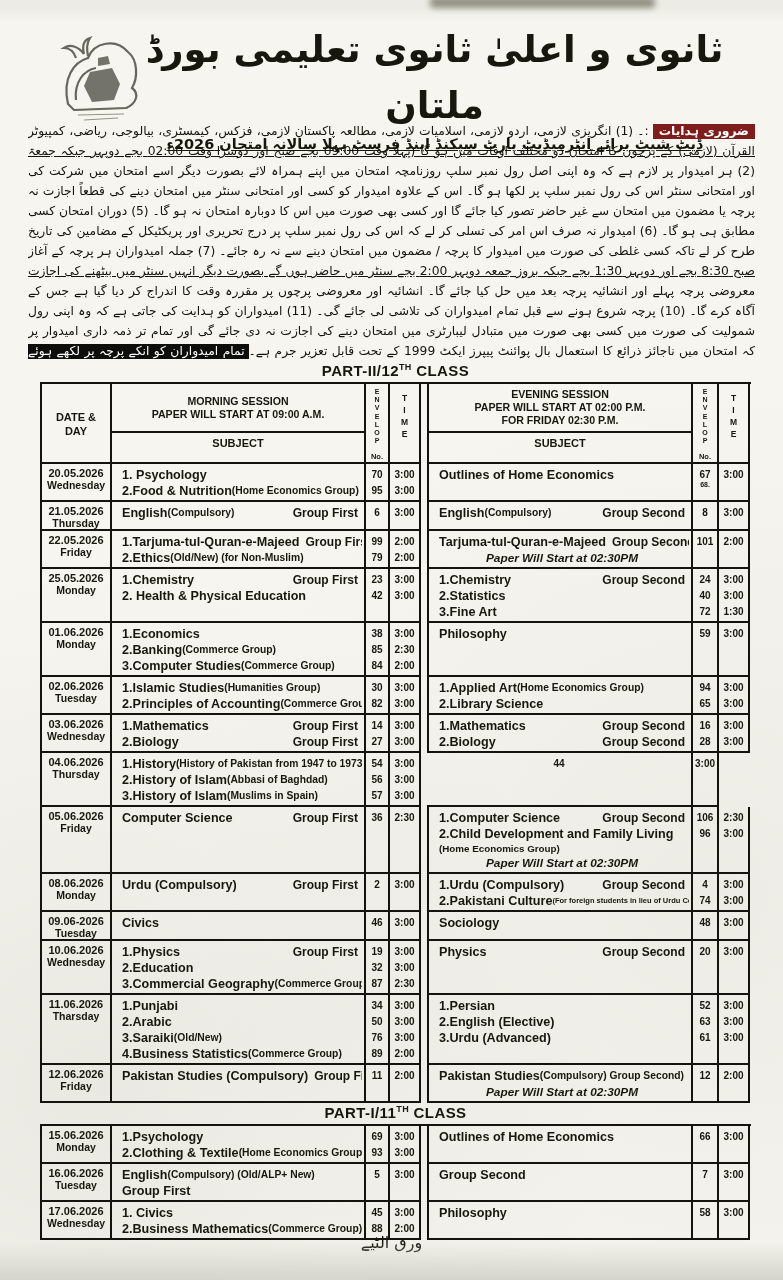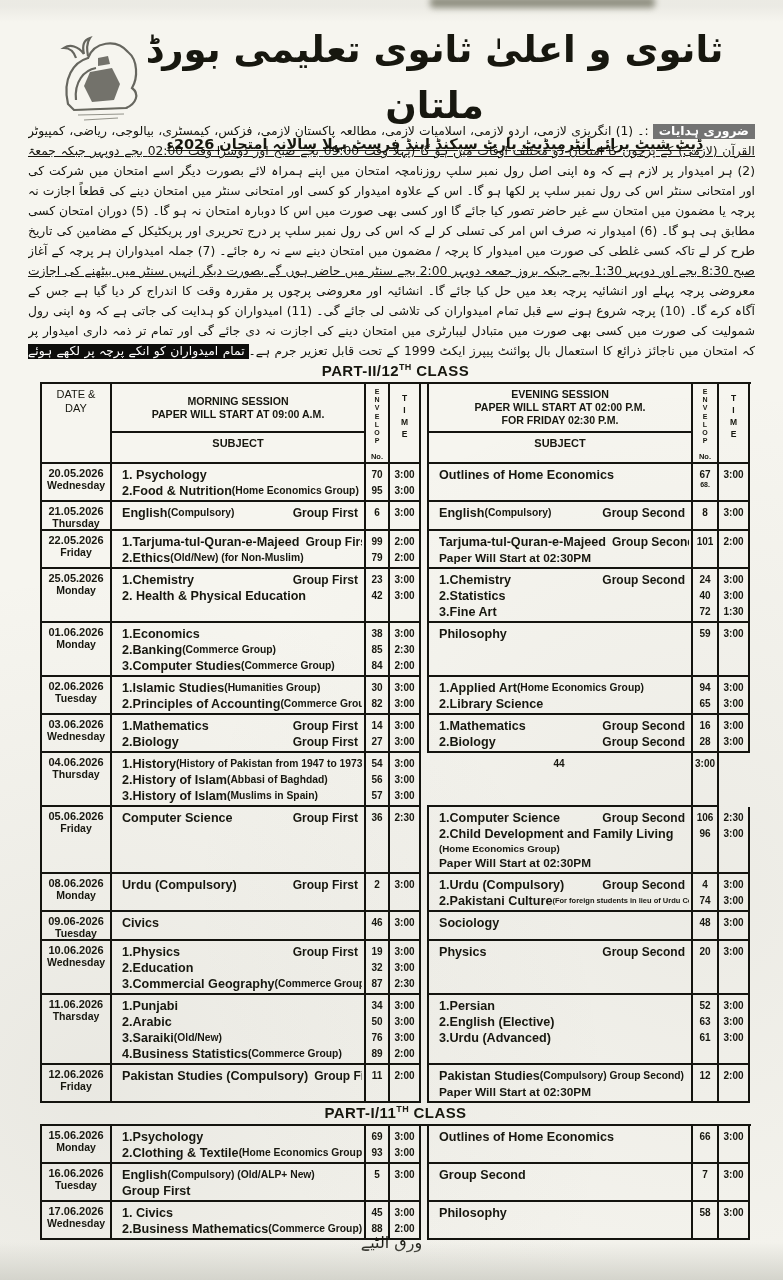--- a/index.html
+++ b/index.html
@@ -30,55 +30,55 @@
   .subtitle{direction:rtl;text-align:center;margin:2px 40px 0 130px;
     font-family:"DejaVu Sans","Liberation Sans",sans-serif;
     font-size:14.5px;font-weight:bold;text-decoration:underline;}
 
   
   .ins{position:absolute;top:121px;left:28px;right:28px;direction:rtl;
     font-family:"DejaVu Sans","Liberation Sans",sans-serif;
     font-size:12.3px;line-height:20px;color:#14140d;}
   .iline{text-align:justify;text-align-last:justify;height:20px;overflow:hidden;}
   .iline.u{text-decoration:underline;}
-  .inv{background:#737373;color:#fff;font-weight:bold;padding:0 6px 1px;margin-left:4px;}
+  .inv{background:#7f1d1d;color:#fff;font-weight:bold;padding:0 6px 1px;margin-left:4px;}
   .hl{background:#0d0d0b;color:#fff;padding:0 4px 1px;}
 
   
   .content{position:absolute;top:361px;left:40px;width:711px;}
   .pheading{text-align:center;font-weight:bold;font-size:15px;letter-spacing:.4px;margin:1px 0 3px;}
   .pheading sup{font-size:9px;}
   .xtable{border-top:2.2px solid #14140f;}
   .xrow{display:grid;grid-template-columns:72px 254px 24px 31px 6px 266px 26px 31px;}
   .c{border-right:2.2px solid #14140f;border-bottom:2.2px solid #14140f;min-height:26px;box-sizing:border-box;}
   .c.date{border-left:2.2px solid #14140f;text-align:center;padding-top:3px;}
   .c.esub{border-left:2.2px solid #14140f;}
   .c.gap{border:none;min-height:0;}
   .date .d1{font-size:11px;font-weight:bold;line-height:12px;}
   .date .d2{font-size:10.5px;font-weight:bold;line-height:12px;}
   .subjwrap{padding:3px 2px 1px 2px;}
   .entry{height:16px;display:flex;align-items:center;white-space:nowrap;overflow:hidden;
     padding:0 4px 0 8px;font-weight:bold;font-size:12.6px;}
   .entry .n{font-size:10.3px;margin-right:5px;}  
   .entry .n.ns{font-size:7.5px;}
   .entry .g{margin-left:auto;padding-left:6px;font-size:12px;}
-  .entry.center{justify-content:flex-start;height:16px;font-size:11.8px;}
+  .entry.center{justify-content:center;height:16px;font-size:11.8px;font-style:italic;}
   .entry.sm{height:13px;font-size:9.8px;font-weight:600;}
   .numwrap{padding-top:3px;}
   .num{height:16px;line-height:15px;text-align:center;font-size:10px;font-weight:bold;}
   .num.sm{height:13px;}
   .env2{display:block;font-size:7px;line-height:6px;font-weight:bold;}
 
   
   .hsess{height:47px;border-bottom:2.2px solid #14140f;display:flex;flex-direction:column;
     justify-content:center;text-align:center;font-weight:bold;font-size:10.6px;line-height:13px;}
   .hsubj{height:19px;display:flex;align-items:center;justify-content:center;
     font-weight:bold;font-size:11px;}
-  .hdate{display:flex;flex-direction:column;align-items:center;
-    font-weight:normal;font-size:11px;line-height:14px;}
+  .hdate{display:flex;flex-direction:column;align-items:center;justify-content:center;
+    font-weight:bold;font-size:11px;line-height:14px;}
   .vword{display:flex;flex-direction:column;align-items:center;padding-top:4px;
     font-size:7px;font-weight:bold;line-height:8.2px;}
   .vword .vno{font-size:7.5px;margin-top:8px;}
   .vword.time{font-size:8.5px;line-height:12px;padding-top:8px;}
 
   .footer{position:absolute;top:1233px;left:0;right:0;text-align:center;direction:rtl;
     font-family:"DejaVu Sans","Liberation Sans",sans-serif;font-size:16px;color:#14140d;}
 </style>
 </head>
 <body>

